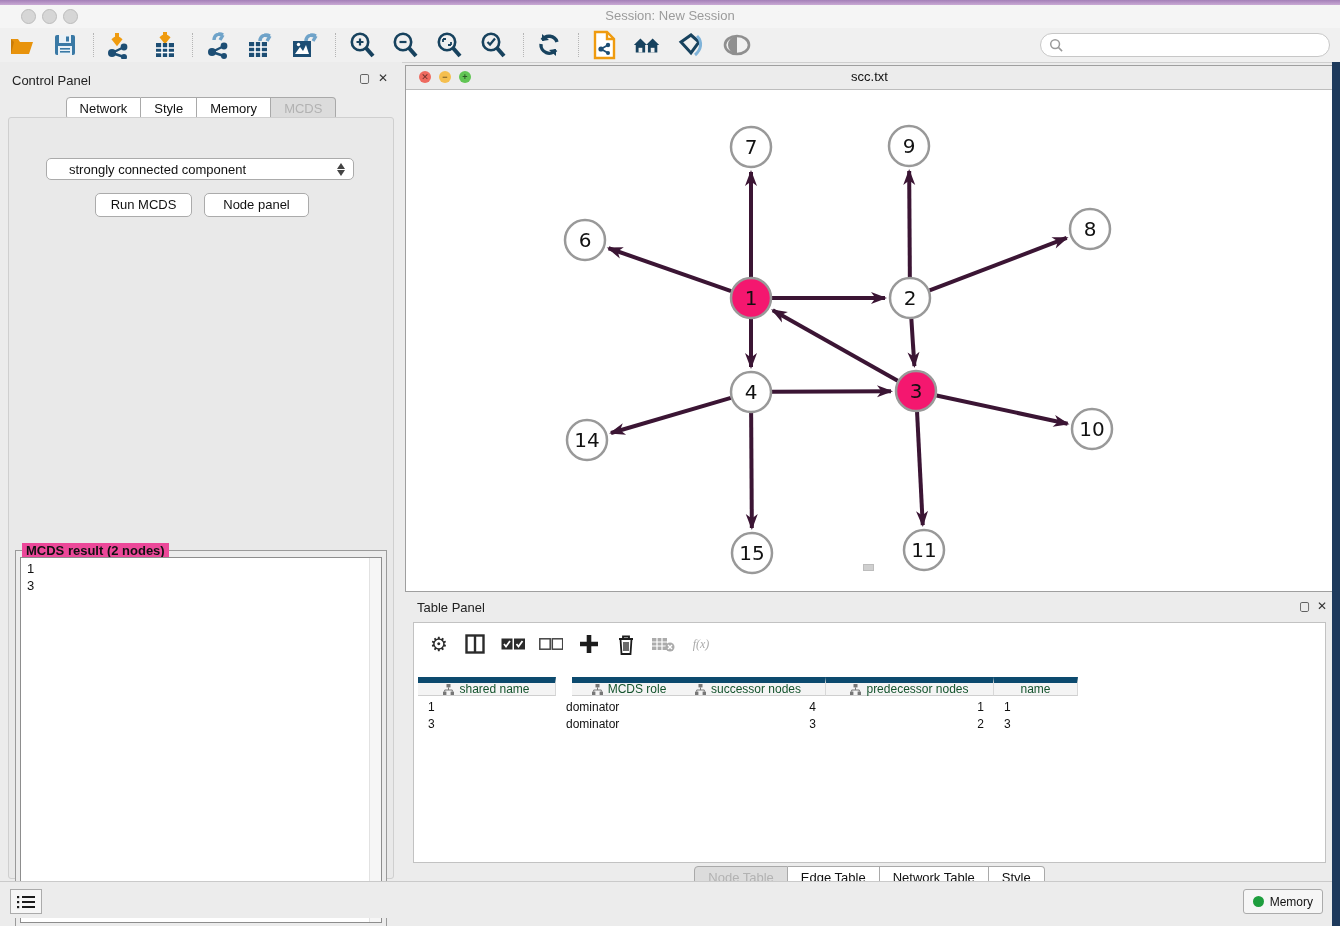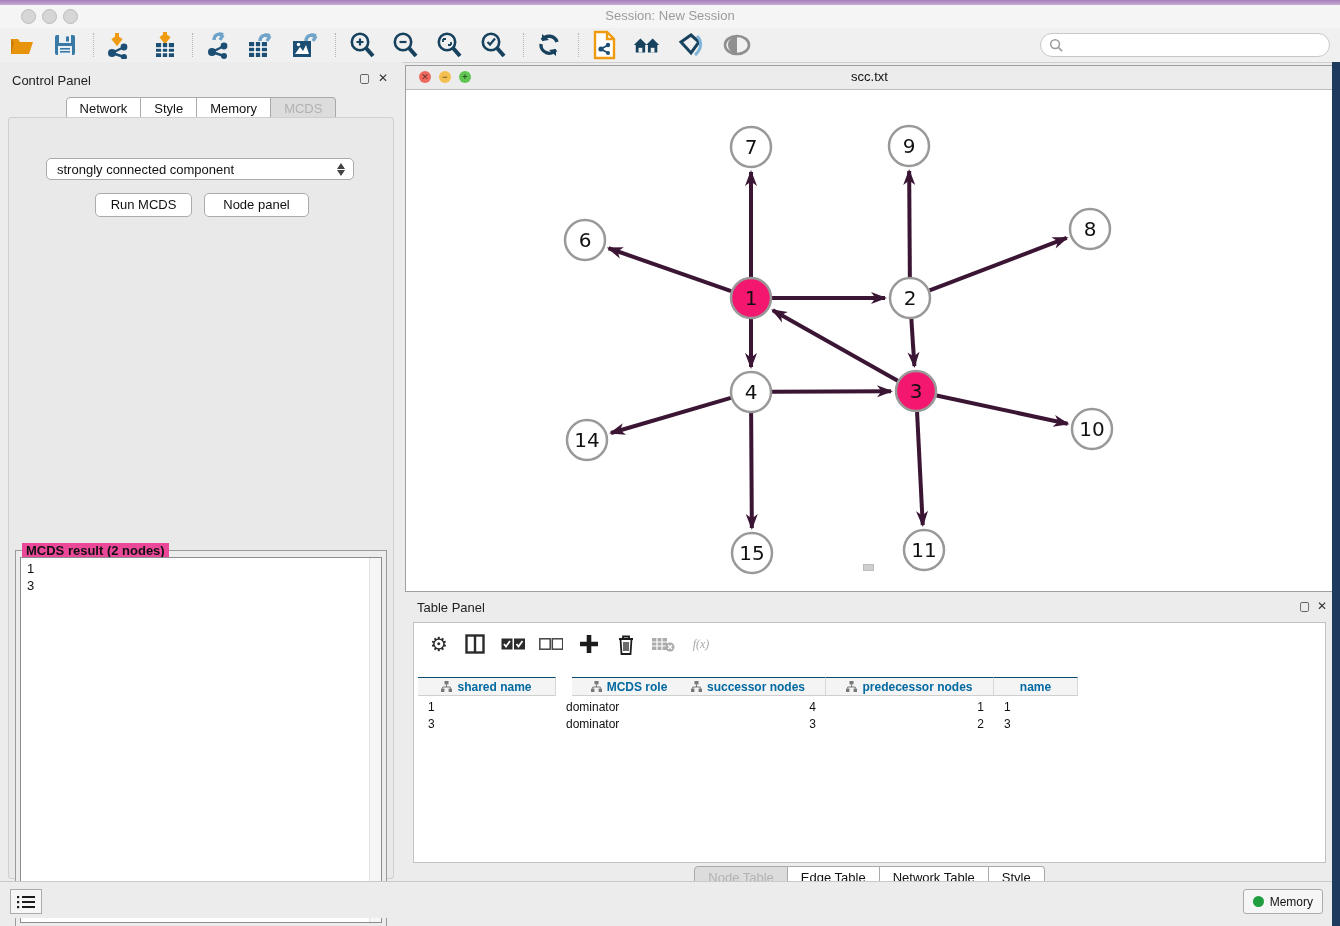--- a/index.html
+++ b/index.html
@@ -35,21 +35,21 @@
   .tab{border:1px solid #a9a9a9;border-left:none;background:#fff;color:#111;
     font-size:13px;padding:2px 13px;height:17px;line-height:17px;cursor:default;white-space:nowrap;}
   .tab.first{border-left:1px solid #a9a9a9;border-radius:4px 0 0 4px;}
   .tab.last{border-radius:0 4px 4px 0;}
   .tab.active{background:#dcdcdc;color:#b2b2b2;}
   #cp-content{left:8px;top:55px;width:384px;height:760px;background:#e9e9e9;
     border:1px solid #cfcfcf;border-radius:3px;}
   #opt-label{width:100%;text-align:center;top:20px;font-size:13px;color:#111;}
   #criterion-select{left:37px;top:40px;width:308px;height:22px;background:#fff;
     border:1px solid #ababab;border-radius:5px;font-size:13px;line-height:22px;
-    padding-left:10px;box-sizing:border-box;color:#111;}
+    padding-left:22px;box-sizing:border-box;color:#111;}
   .stepper{position:absolute;right:7px;top:3px;width:9px;height:16px;}
   .stepper div{width:0;height:0;border-left:4.5px solid transparent;
     border-right:4.5px solid transparent;margin:1px 0;}
   .step-up{border-bottom:6px solid #444;}
   .step-down{border-top:6px solid #444;}
   .push-btn{position:absolute;height:22px;background:#fff;border:1px solid #ababab;
     border-radius:5px;font-size:13px;text-align:center;line-height:22px;color:#111;}
   #mcds-group{left:6px;top:432px;width:370px;height:376px;border:1px solid #9a9a9a;
     background:#ececec;}
   #mcds-group-title{position:absolute;top:-8px;left:6px;background:#ec4899;
@@ -73,23 +73,23 @@
   #tp-box{left:8px;top:28px;width:913px;height:241px;background:#fff;
     border:1px solid #c2c2c2;box-sizing:border-box;}
   #tp-toolbar{left:0;top:0;width:100%;height:42px;background:#fff;}
   .tpt-btn{position:absolute;top:7px;width:30px;height:28px;display:flex;
     align-items:center;justify-content:center;}
   .gear-glyph{font-size:20px;color:#2b2b2b;font-family:"DejaVu Sans",sans-serif;}
   .fx-glyph{font-size:12px;color:#a9a9a9;font-family:"Liberation Serif","DejaVu Serif",serif;
     font-style:italic;}
   #tp-header-row{left:0px;top:54px;height:20px;width:100%;}
   .th-cell{position:absolute;top:0;height:19px;background:#f4f4f4;
-    border-top:1px solid #0c4a6e;border-bottom:1px solid #cfcfcf;border-right:1px solid #d8d8d8;
-    font-size:12px;color:#0369a1;display:flex;align-items:center;justify-content:center;gap:5px;
-    box-sizing:border-box;font-weight:bold;}
+    border-top:6px solid #0c4a6e;border-bottom:1px solid #cfcfcf;border-right:1px solid #d8d8d8;
+    font-size:12px;color:#14532d;display:flex;align-items:center;justify-content:center;gap:5px;
+    box-sizing:border-box;}
   .td-cell{position:absolute;font-size:12px;color:#111;height:17px;line-height:17px;
     box-sizing:border-box;padding:0 10px;}
   
   #tp-tabs-row{left:0;top:272px;width:100%;display:flex;justify-content:center;}
   #status-bar{left:0;top:881px;width:1340px;height:36px;background:#ececec;
     border-top:1px solid #cacaca;}
   #list-btn{left:10px;top:7px;width:30px;height:23px;background:#f6f6f6;
     border:1px solid #ababab;display:flex;align-items:center;justify-content:center;}
   #memory-btn{right:17px;top:7px;height:23px;background:#f6f6f6;border:1px solid #ababab;
     border-radius:3px;display:flex;align-items:center;gap:6px;padding:0 9px;font-size:12px;color:#111;}

